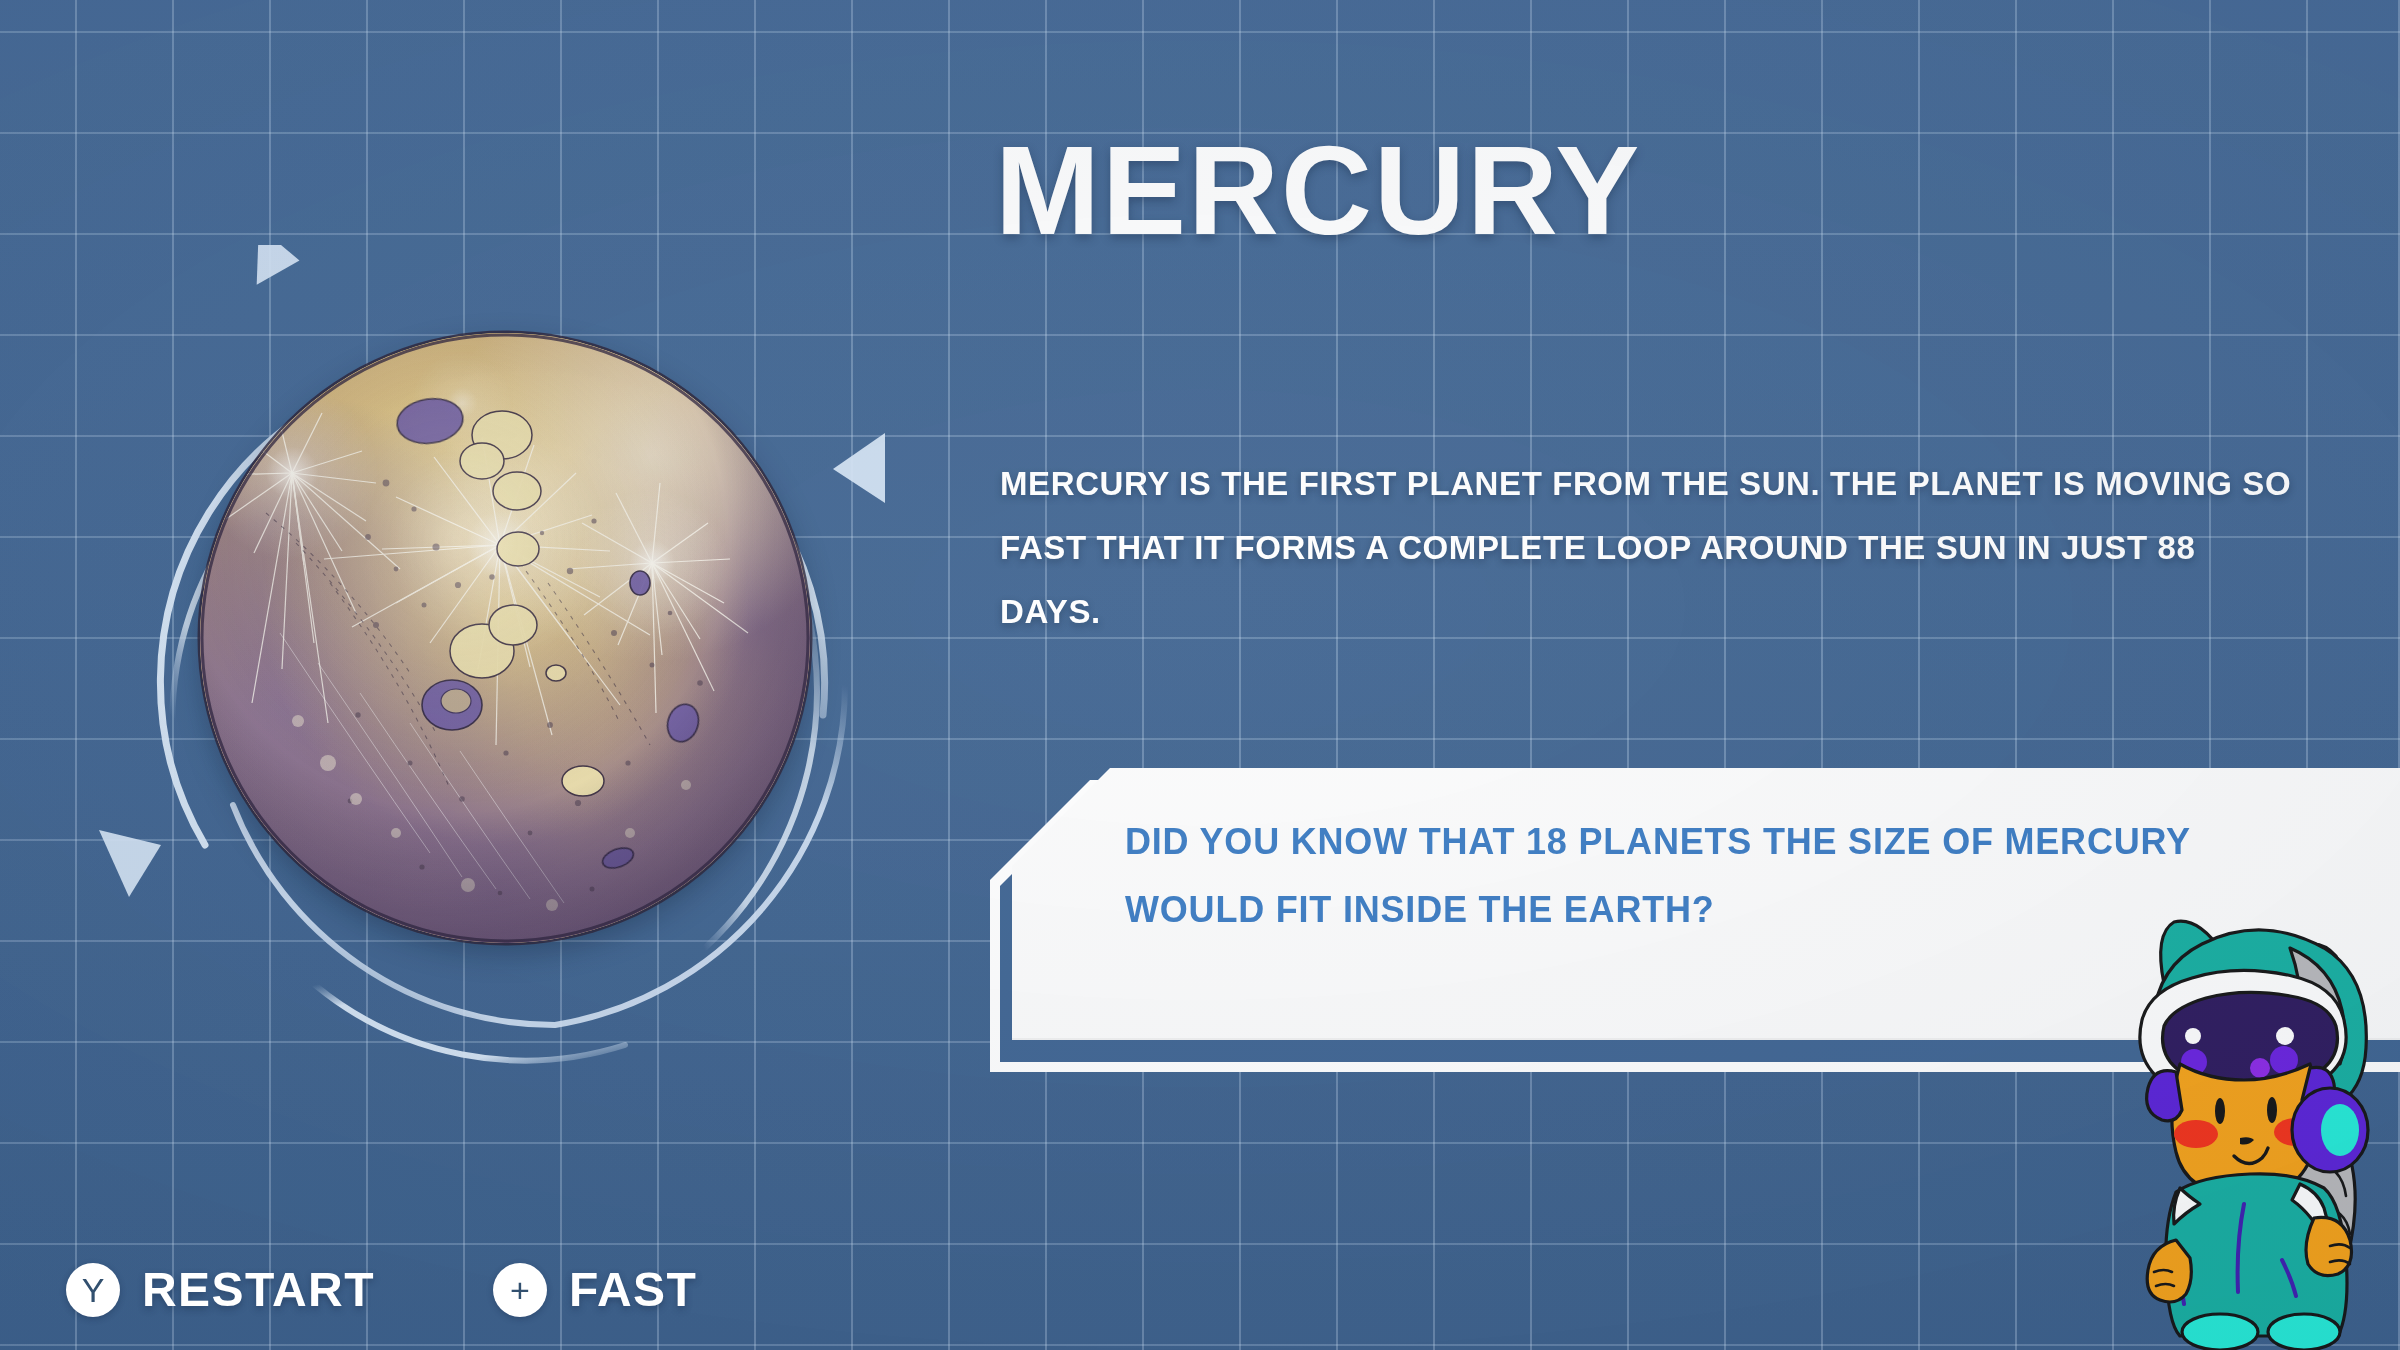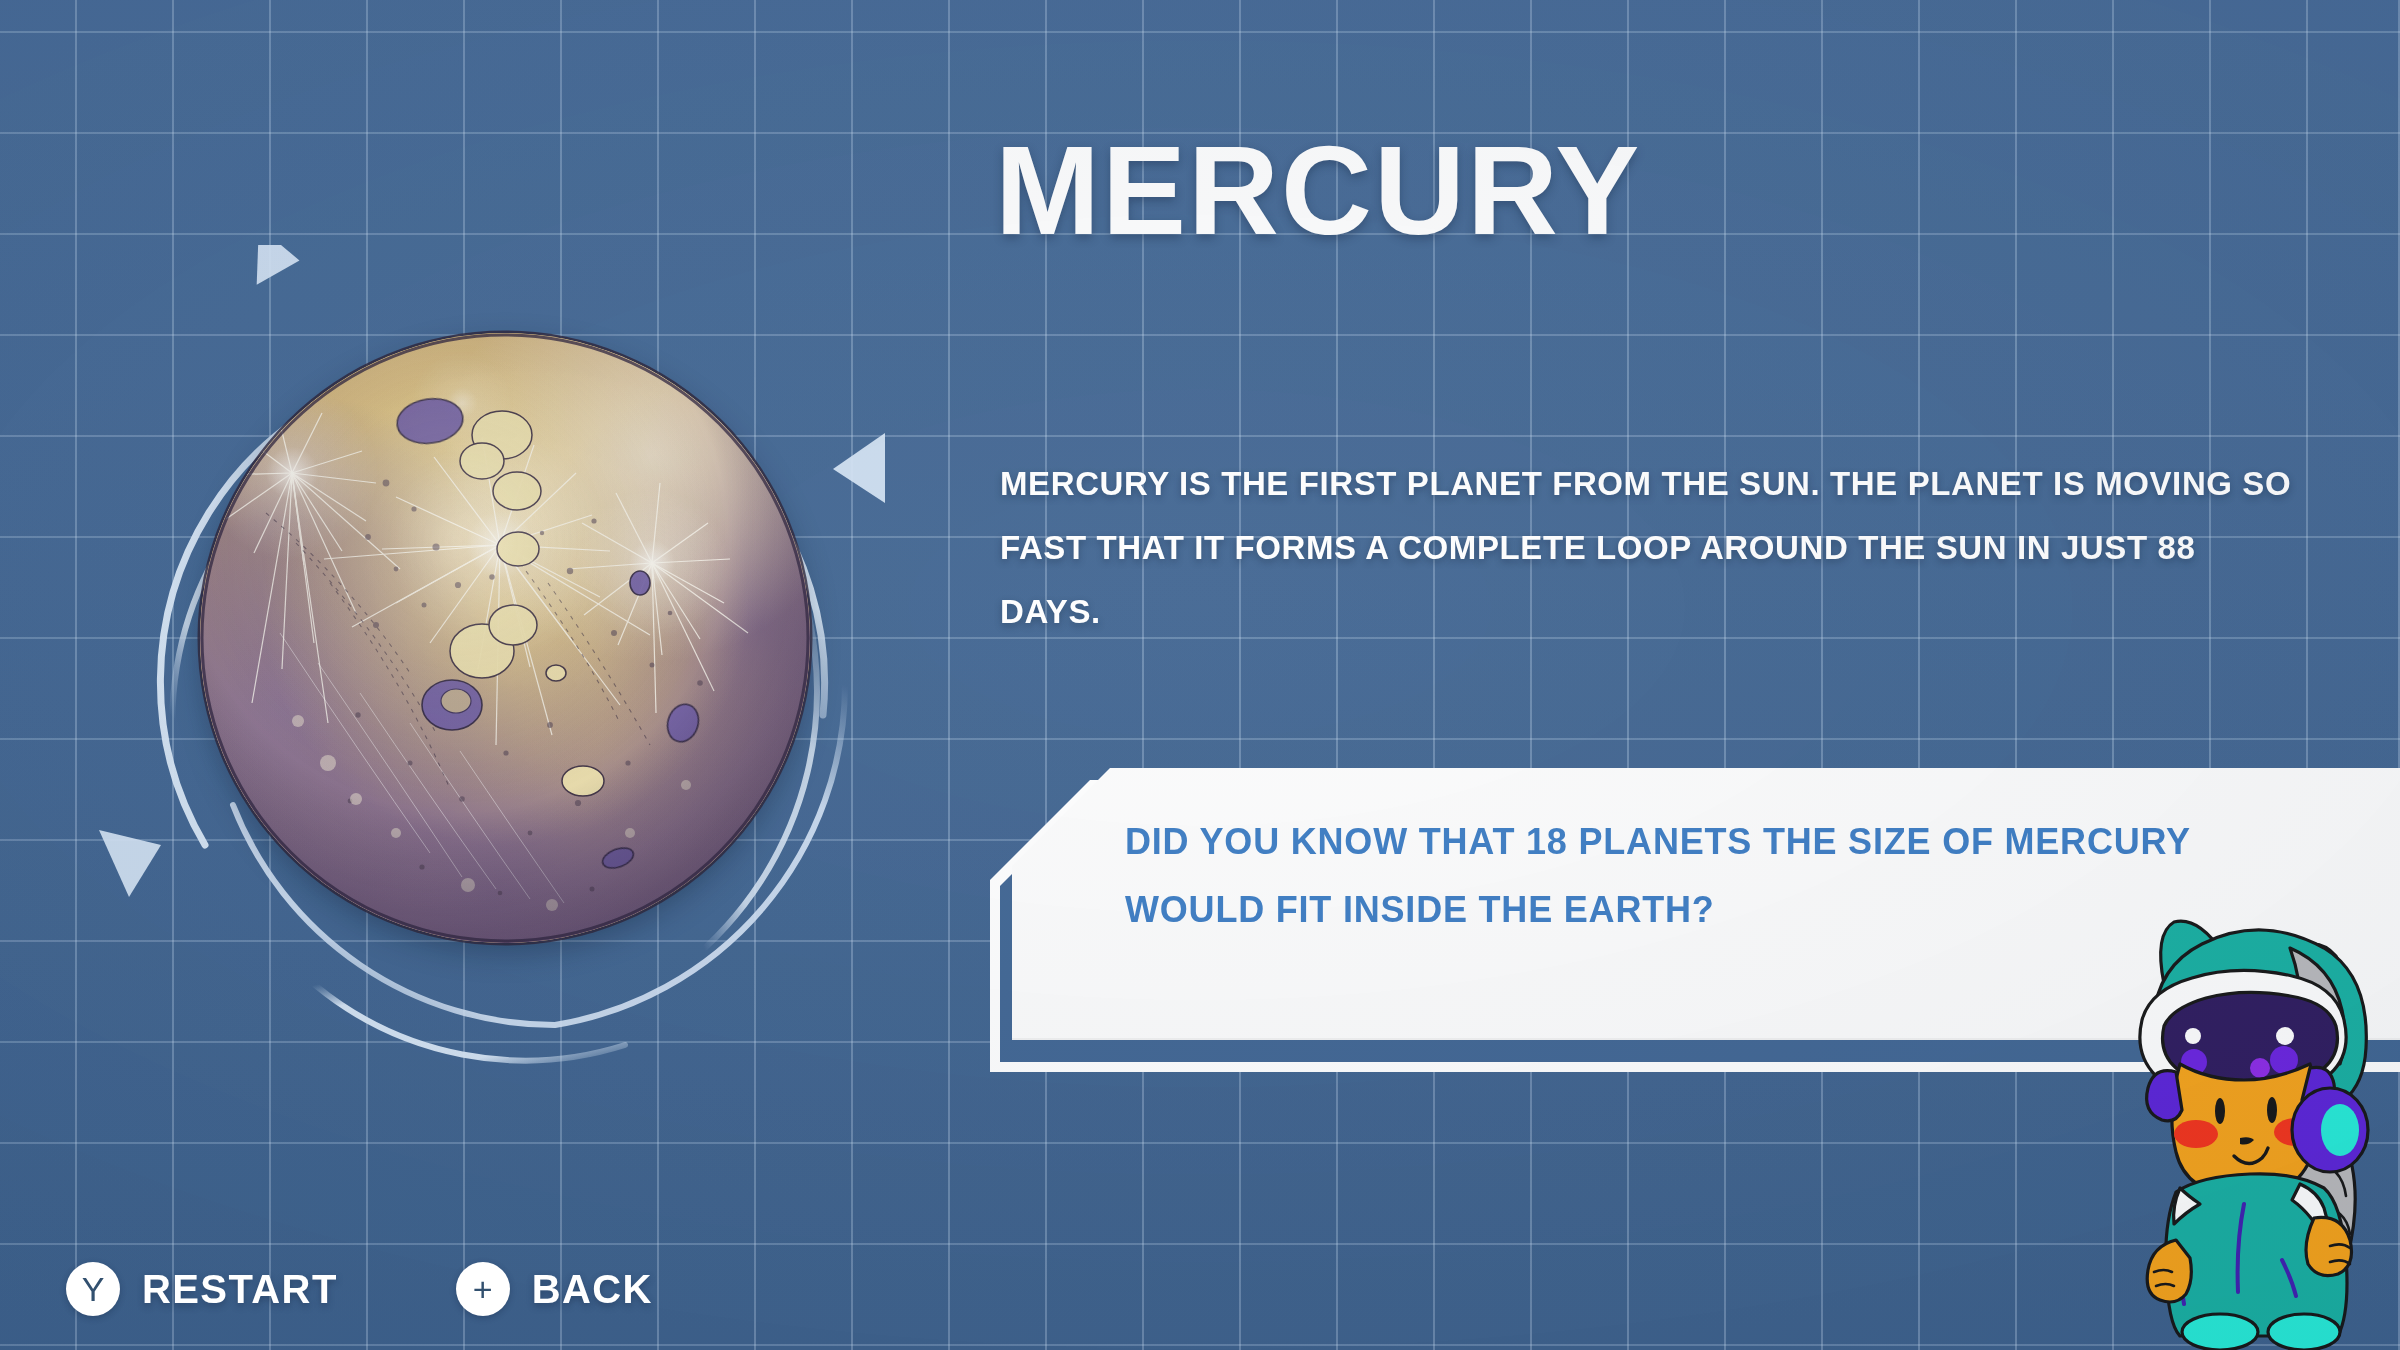--- a/index.html
+++ b/index.html
@@ -116,21 +116,21 @@
     background:#ffffff;
     display:flex; align-items:center; justify-content:center;
     box-shadow:0 2px 6px rgba(14,30,56,0.30);
     flex:0 0 auto;
   }
   .ctrl-btn span {
     color:#32506f; font-size:34px; font-weight:normal; line-height:1;
     font-family:"Liberation Sans", sans-serif;
   }
   .ctrl-label {
-    color:#ffffff; font-size:40px; font-weight:bold; letter-spacing:1.4px;
+    color:#ffffff; font-size:48px; font-weight:bold; letter-spacing:1.4px;
     text-shadow:0 3px 7px rgba(18,38,66,0.42);
     white-space:nowrap;
   }
 </style>
 </head>
 <body>
 
 <div id="screen">
 
   <div id="grid"></div>
@@ -458,18 +458,18 @@
       <div class="ctrl-btn">
         <span>Y</span>
       </div>
       <div class="ctrl-label">RESTART</div>
     </div>
 
     <div class="ctrl">
       <div class="ctrl-btn">
         <span>+</span>
       </div>
-      <div class="ctrl-label">BACK</div>
+      <div class="ctrl-label">FAST</div>
     </div>
 
   </div>
 
 </div>
 
 </body></html>

